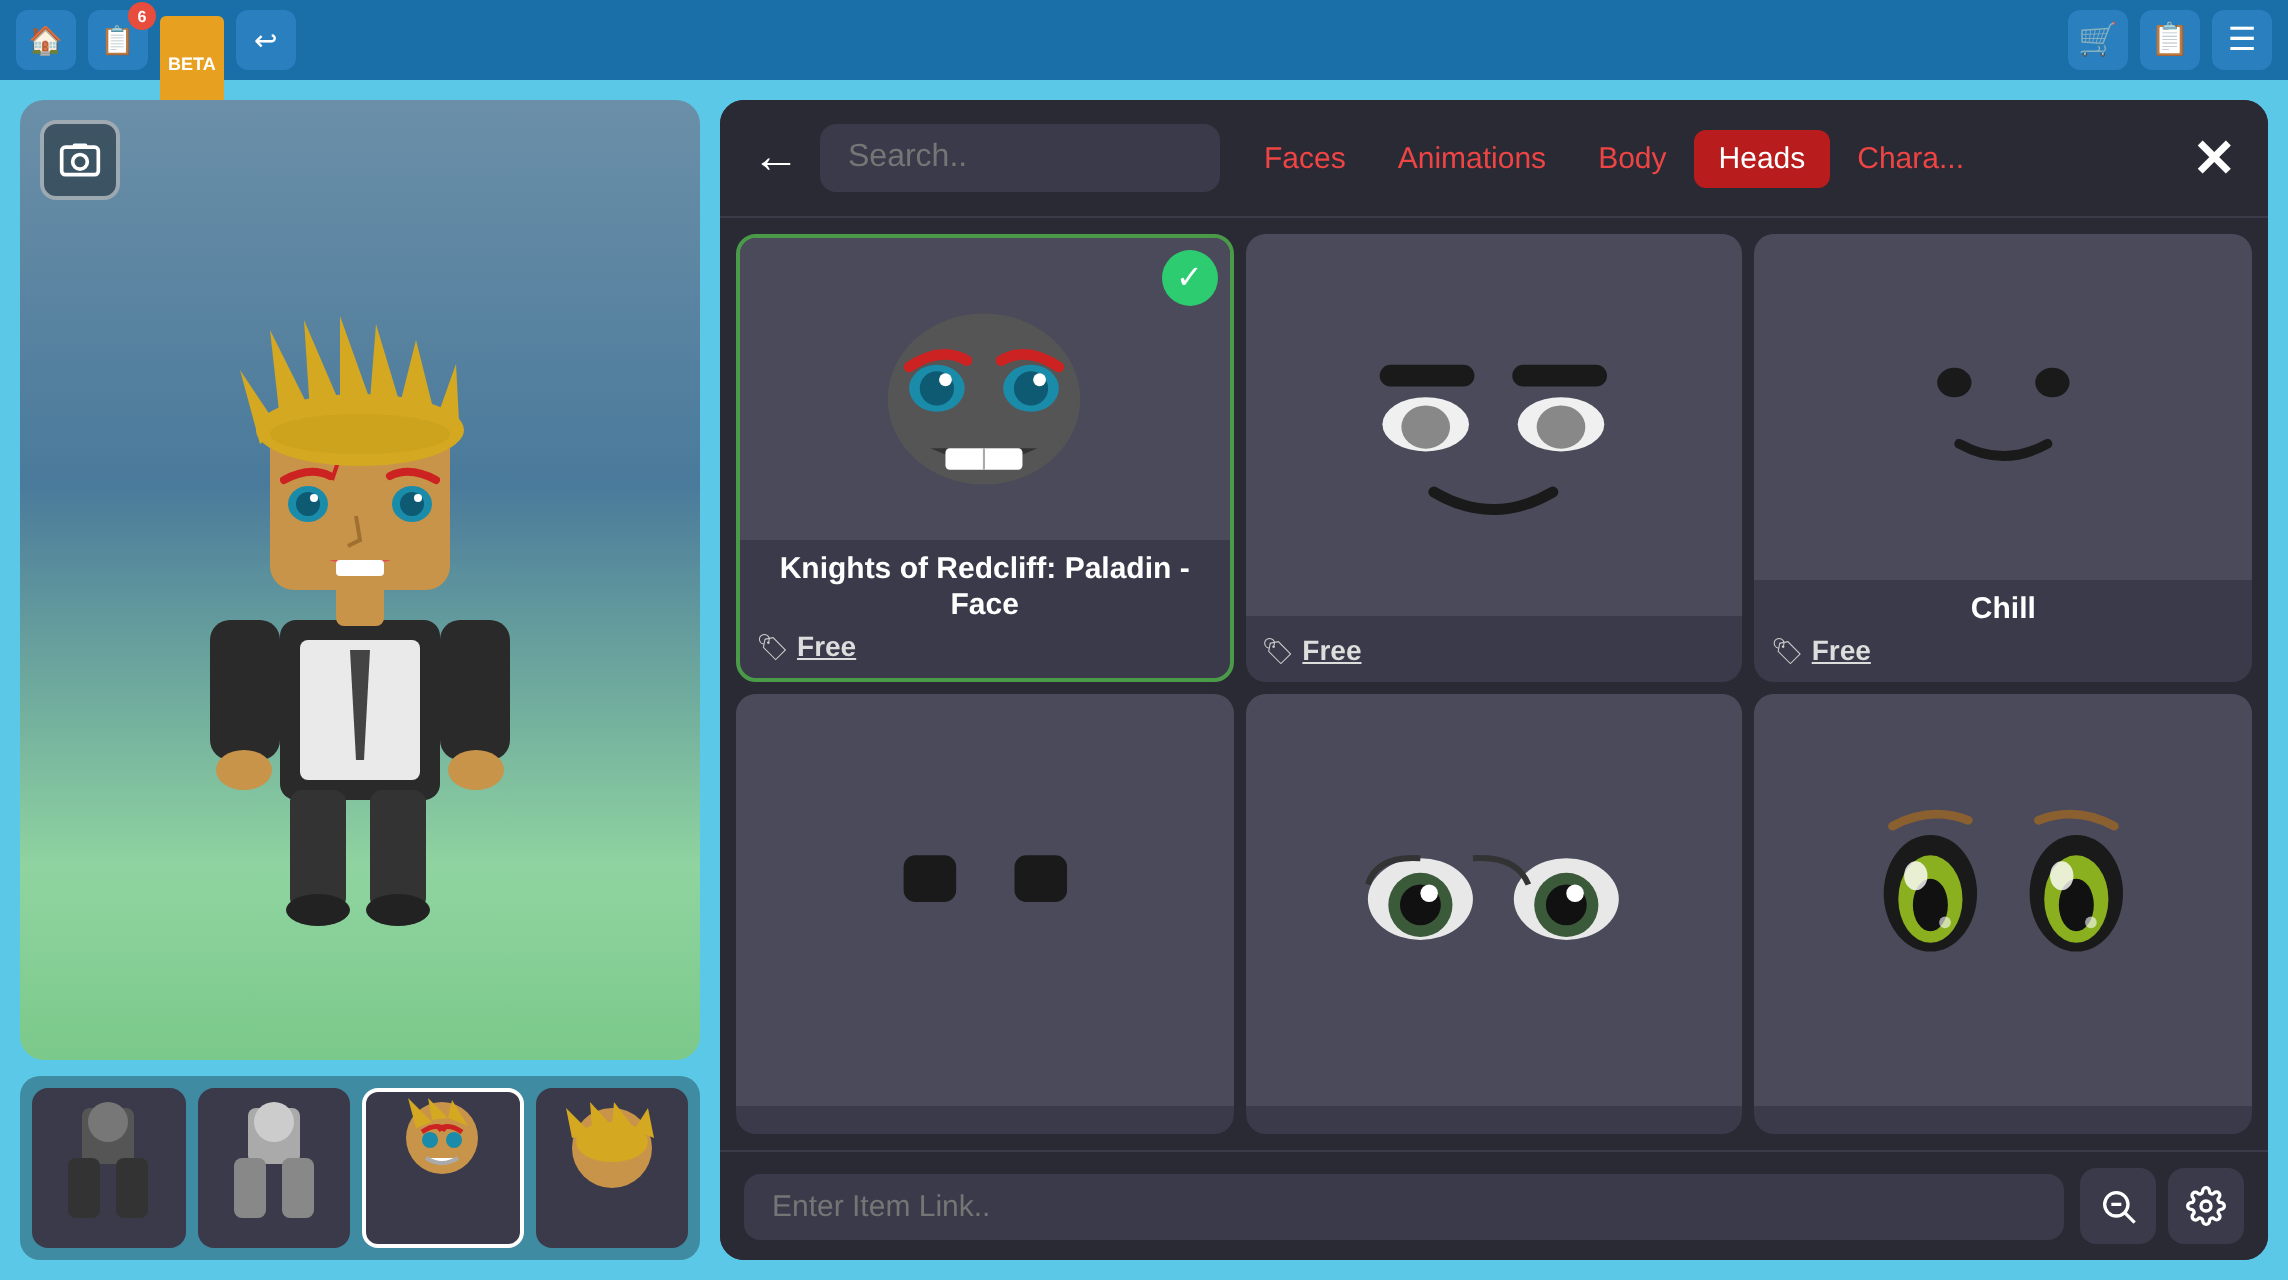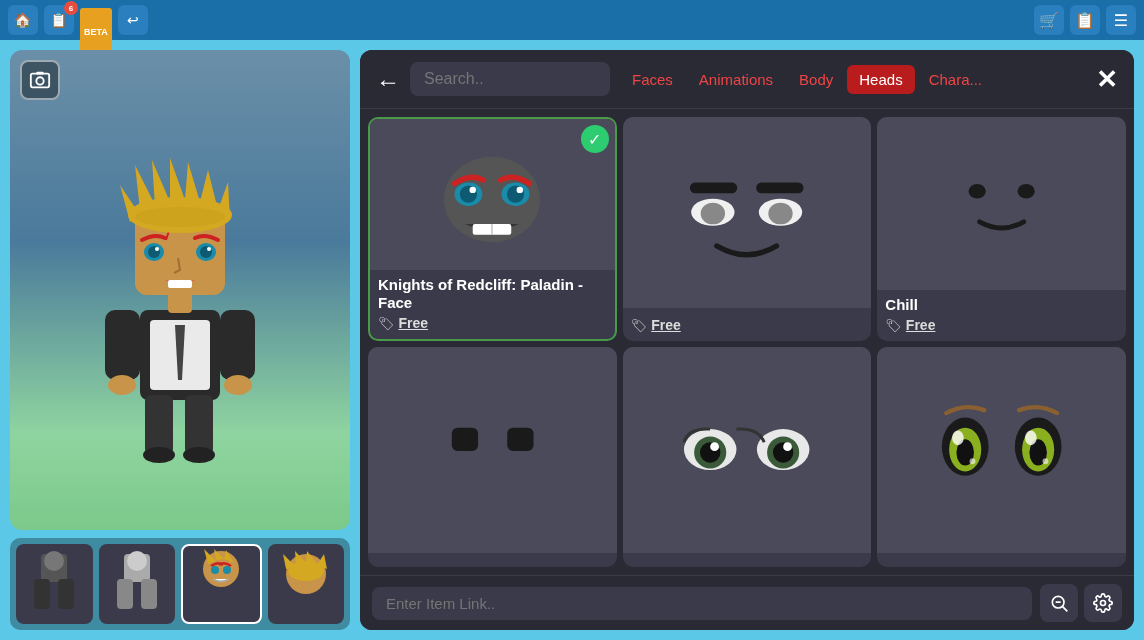--- a/index.html
+++ b/index.html
@@ -240,20 +240,21 @@
       font-size: 16px;
     }
     .item-info {
       padding: 6px 8px 8px;
     }
     .item-name {
       color: white;
       font-size: 15px;
       font-weight: bold;
       line-height: 1.2;
+      text-align: center;
     }
     .item-price {
       display: flex;
       align-items: center;
       gap: 4px;
       margin-top: 3px;
     }
     .price-tag-icon {
       color: #ccc;
       font-size: 13px;

